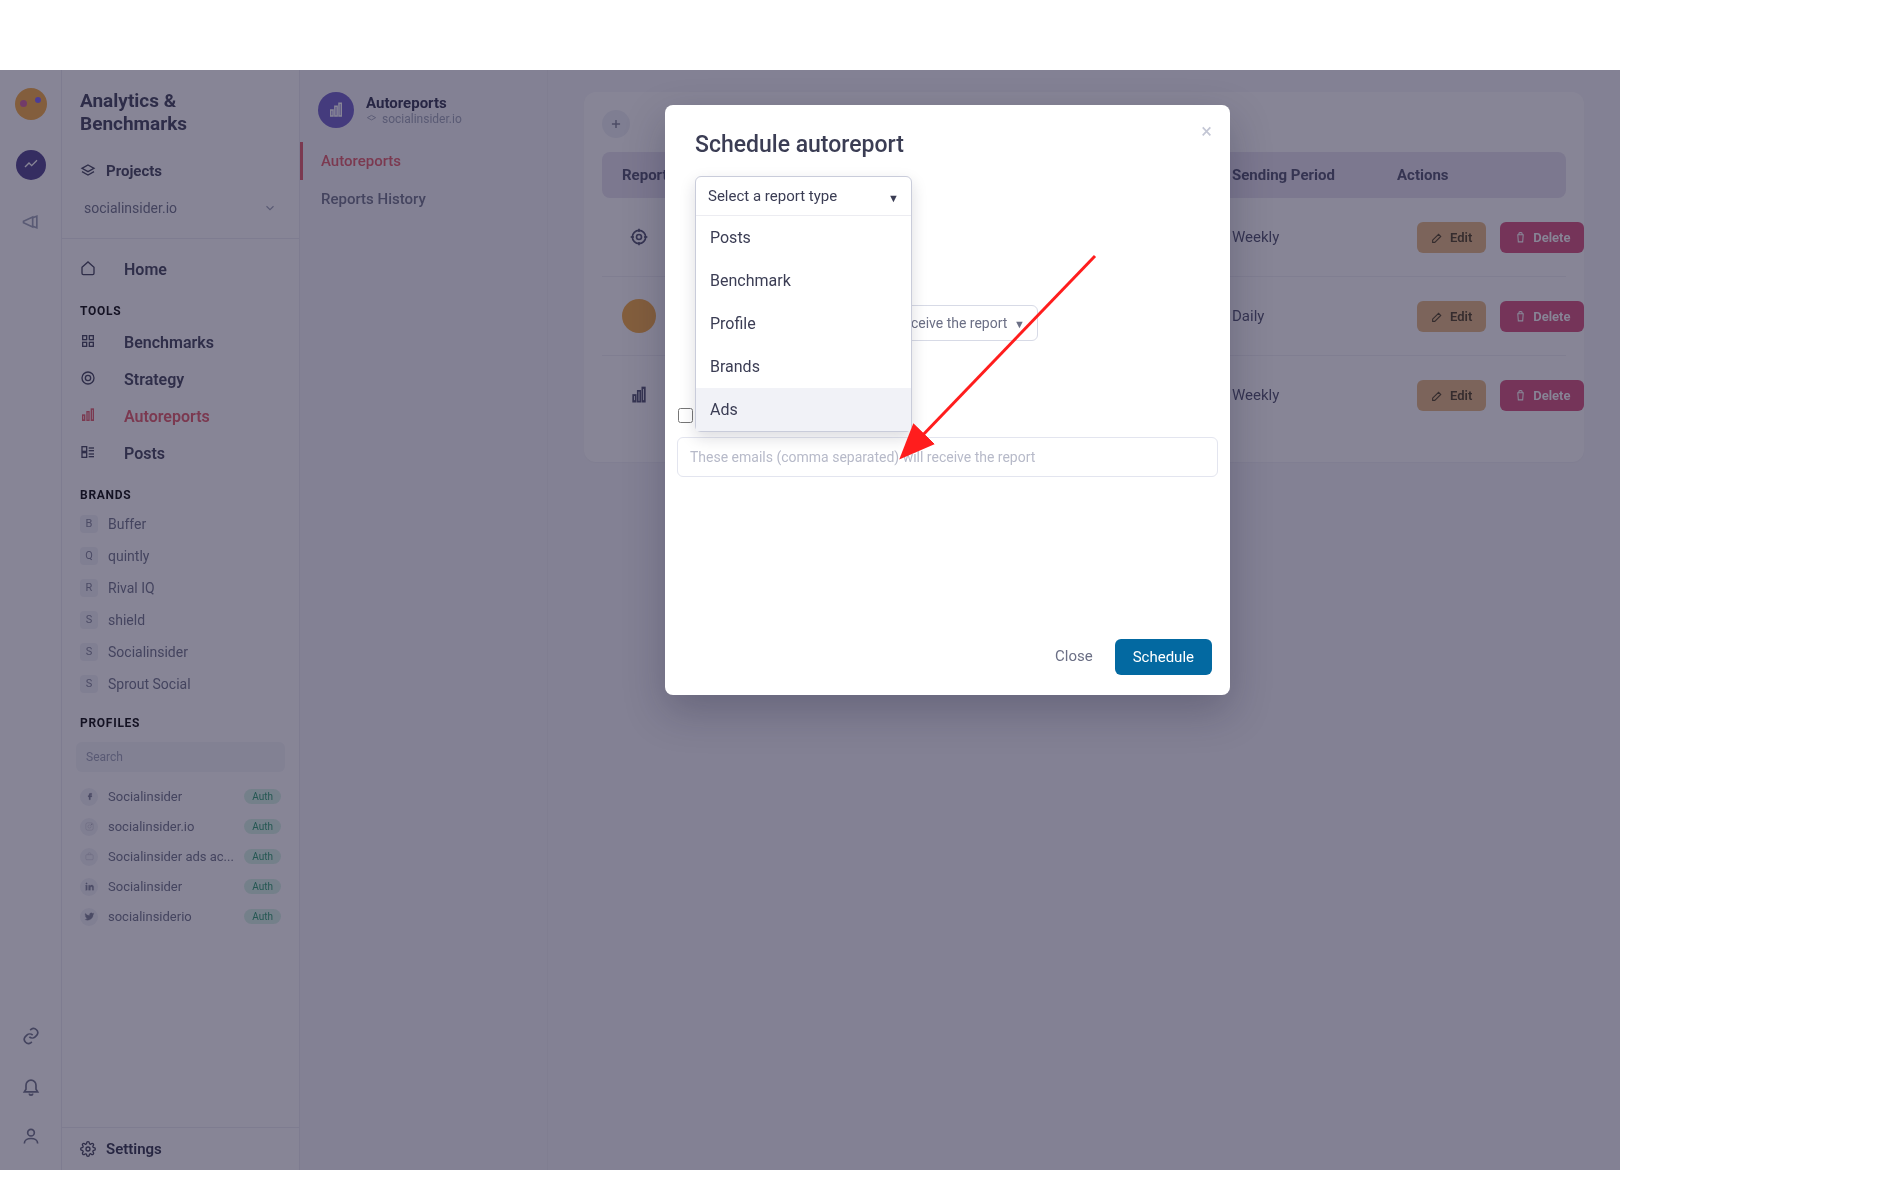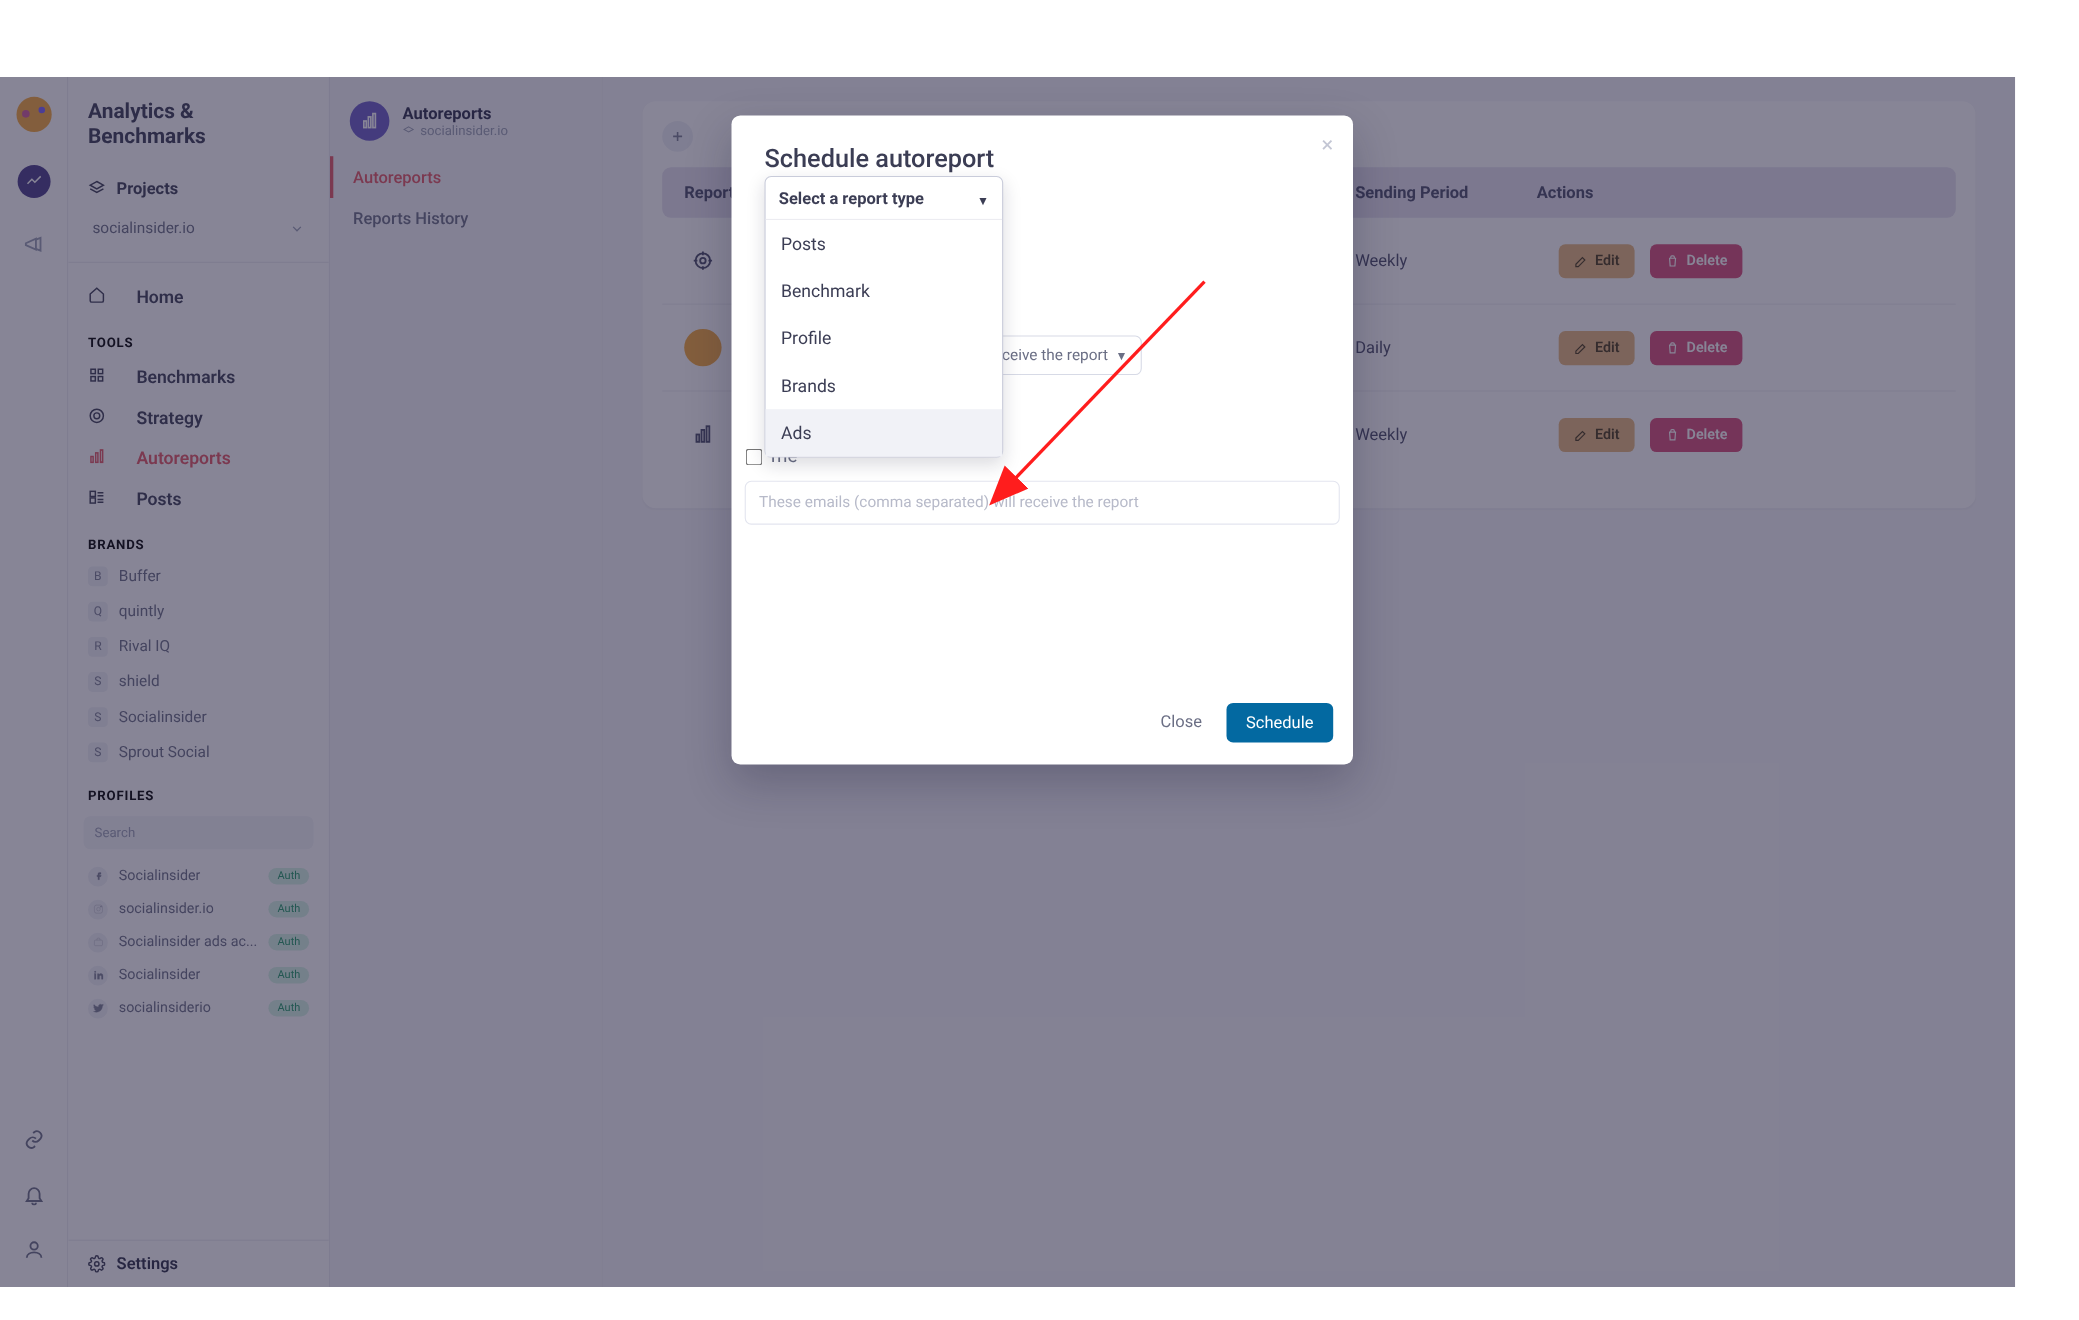--- a/index.html
+++ b/index.html
@@ -1,19 +1,19 @@
 <!DOCTYPE html>
 <html><head>
 <meta charset="utf-8">
 <style>
   * { box-sizing: border-box; margin: 0; padding: 0; }
   html, body { height: 100%; font-family: -apple-system, BlinkMacSystemFont, "Segoe UI", Roboto, Helvetica, Arial, sans-serif; color:#2b2e45; }
   body { background:#fff; }
 
-  .viewport { position:relative; width:1832px; height:1200px; overflow:hidden; }
+  .viewport { position:relative; width:1620px; height:1200px; overflow:hidden; }
   .browser-top { position:absolute; top:0; left:0; right:0; height:70px; background:#fff; }
 
   .app {
     position:absolute; top:70px; left:0; right:0; bottom:30px; background:#f7f7fb;
     display:flex;
   }
 
   
   .rail {
     width:62px; background:#fff; display:flex; flex-direction:column; align-items:center; padding-top:18px; gap:30px;
@@ -109,29 +109,29 @@
 
   
   .overlay{
     position:absolute; inset:0; background:rgba(37,33,63,.55);
   }
   .modal{
     position:absolute; left:665px; top:105px; width:565px; background:#fff; border-radius:8px;
     padding:26px 30px 26px 30px; box-shadow:0 16px 40px rgba(20,20,50,.25);
   }
   .modal .close-x{ position:absolute; right:18px; top:14px; font-size:20px; color:#c3c6d4; cursor:pointer;}
-  .modal h3{ font-size:23px; font-weight:500; color:#3b3d54; margin-bottom:2px;}
+  .modal h3{ font-size:23px; font-weight:500; color:#3b3d54; margin-bottom:18px;}
 
   .select-wrap{ position:relative; }
 
   .dropdown{
     position:absolute; top:0; left:0; width:217px; background:#fff; border:1px solid #c9ccda; border-radius:6px;
     box-shadow:0 6px 16px rgba(20,20,50,.15); z-index:3;
   }
-  .dropdown .dd-head{ padding:10px 12px; font-size:15px; color:#3b3d54; border-bottom:1px solid #ececf1; display:flex; justify-content:space-between; align-items:flex-end;font-weight:bold;}
+  .dropdown .dd-head{ padding:10px 12px; font-size:15px; color:#3b3d54; border-bottom:1px solid #ececf1; display:flex; justify-content:space-between; align-items:flex-end;}
   .dropdown .dd-head .caret{font-size:11px;}
   .dropdown .dd-item{ padding:12px 14px; font-size:16px; color:#3b3d54; cursor:pointer;}
   .dropdown .dd-item.hovered{ background:#f1f2f7;}
 
   .field-allow{
     position:absolute; top:200px; left:210px; width:163px; border:1px solid #d7dae6; border-radius:6px; padding:9px 12px 9px 0; font-size:14px; color:#6b6f85;
     text-align:right; background:#fff;
   }
   .field-allow .caret{font-size:11px; margin-left:4px;}
 

